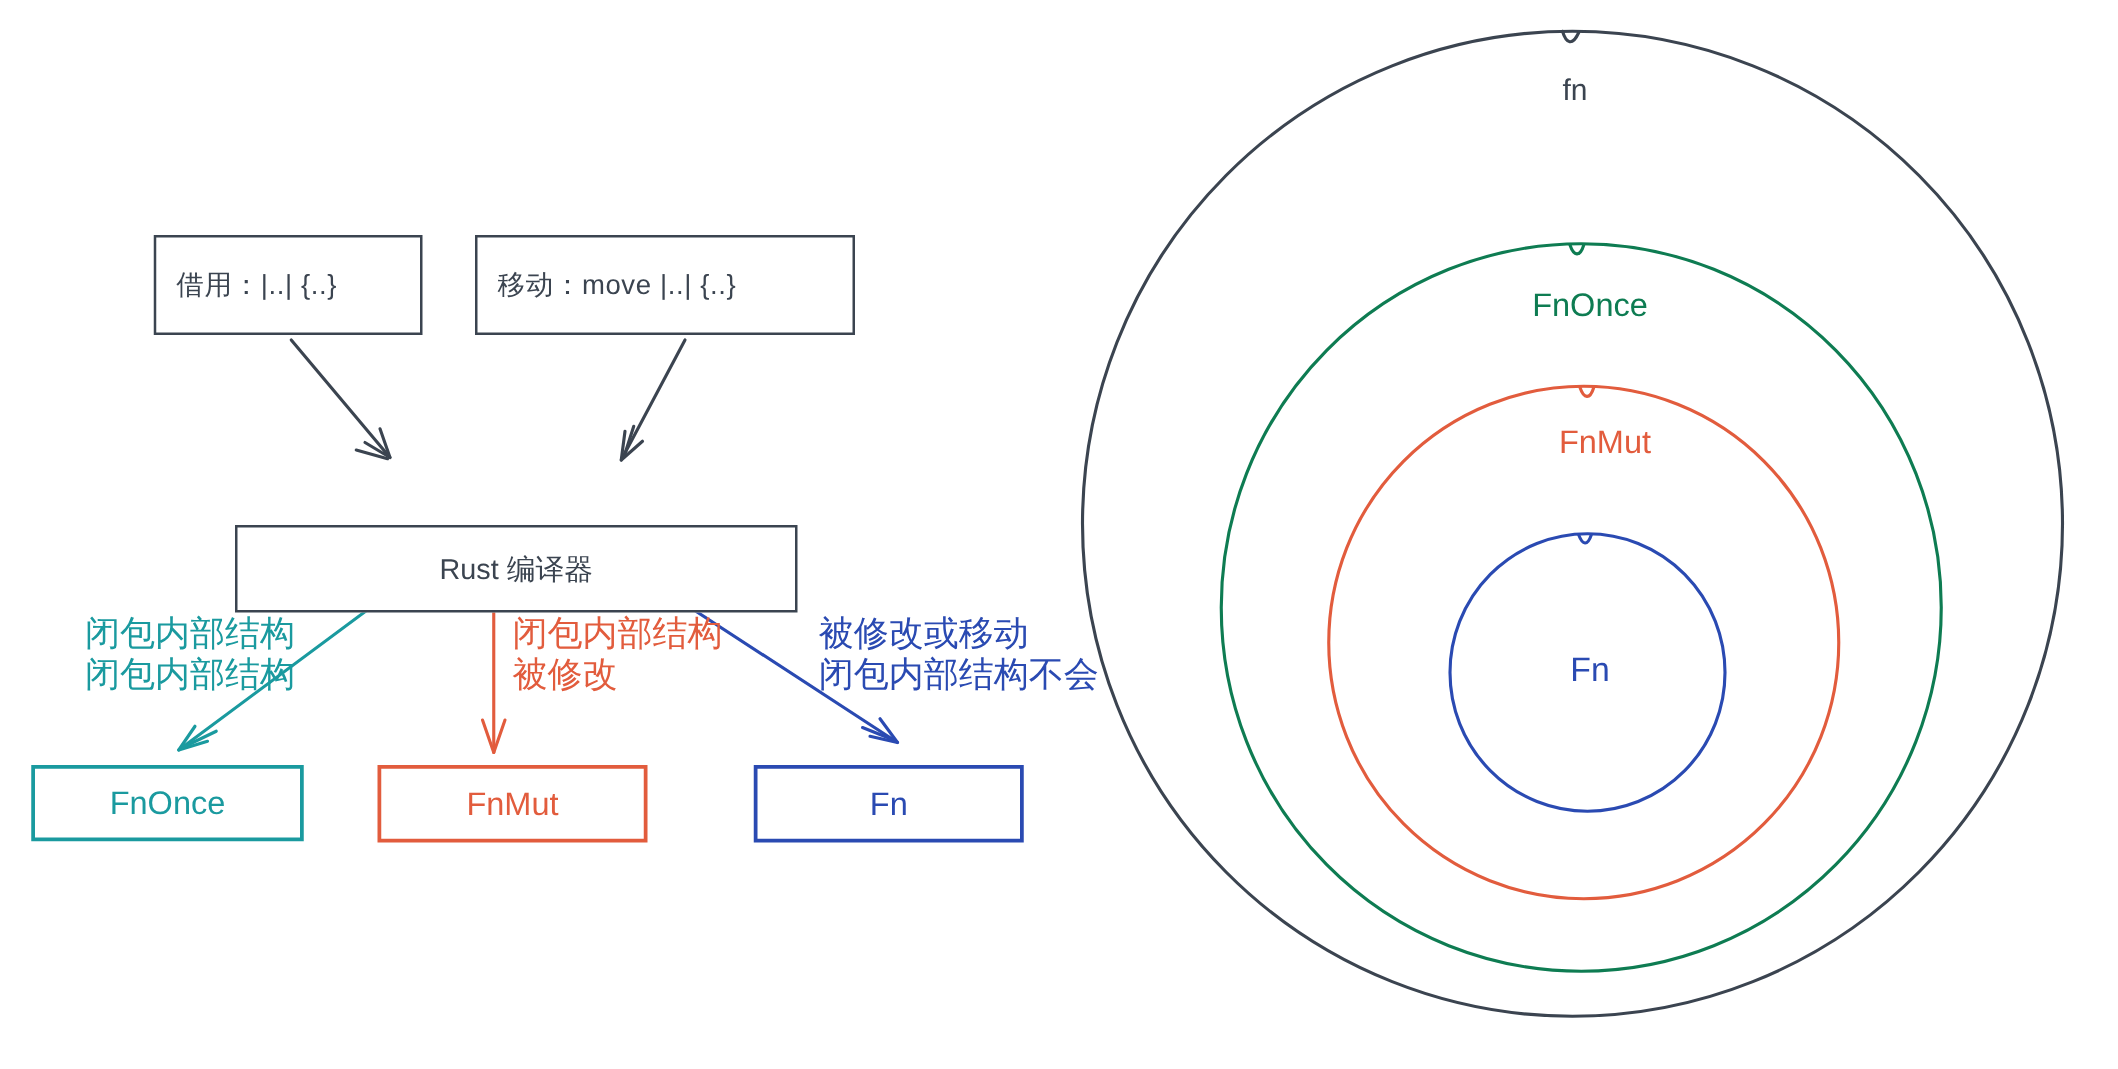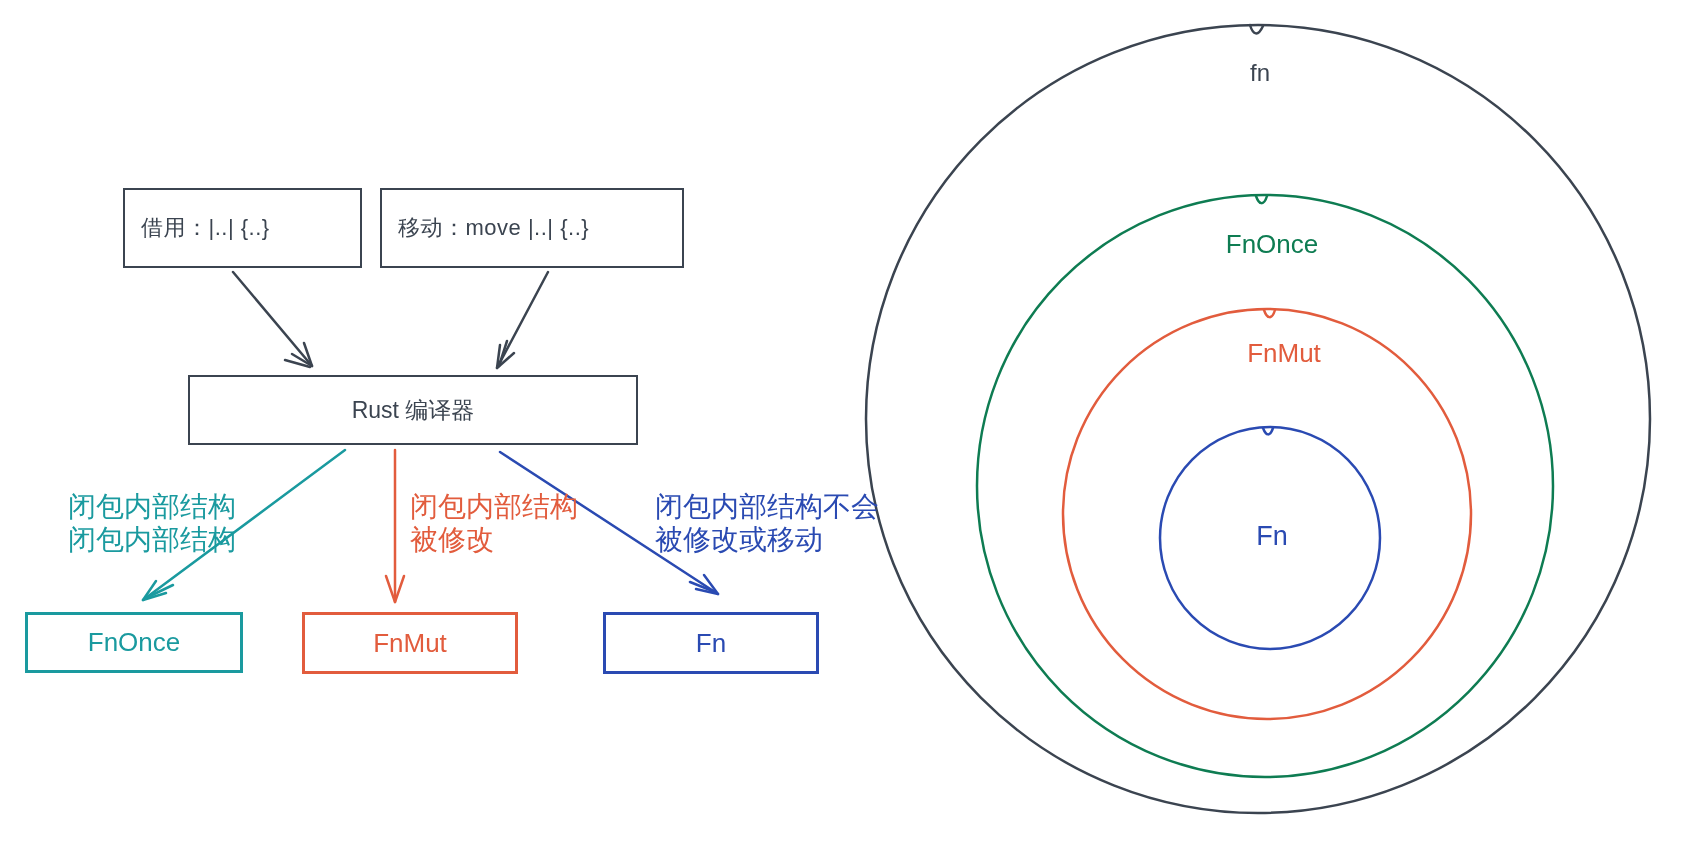--- a/index.html
+++ b/index.html
@@ -8,21 +8,21 @@
   svg.layer{position:absolute;left:0;top:0;width:1694px;height:855px;}
   svg .stroke-dark{stroke:var(--dark);}
   svg .stroke-teal{stroke:var(--teal);}
   svg .stroke-green{stroke:var(--green);}
   svg .stroke-orange{stroke:var(--orange);}
   svg .stroke-blue{stroke:var(--blue);}
   svg path, svg ellipse{fill:none;stroke-width:2.5;stroke-linecap:round;stroke-linejoin:round;}
   .box{position:absolute;display:flex;align-items:center;box-sizing:border-box;background:#fff;}
   .box.dark{border:2px solid var(--dark);color:var(--dark);}
   .box.left-text{justify-content:flex-start;padding-left:16px;}
-  .box.center-text{justify-content:center;}
+  .box.center-text{justify-content:center;margin-top:45px;}
   .top-box{font-size:22px;letter-spacing:.5px;}
   .compiler{font-size:23px;}
   .trait-box{justify-content:center;font-size:26px;background:#fff;}
   .trait-box.teal{border:3px solid var(--teal);color:var(--teal);}
   .trait-box.orange{border:3px solid var(--orange);color:var(--orange);}
   .trait-box.blue{border:3px solid var(--blue);color:var(--blue);}
   .branch-label{position:absolute;font-size:28px;line-height:33px;white-space:nowrap;}
   .branch-label.teal{color:var(--teal);}
   .branch-label.orange{color:var(--orange);}
   .branch-label.blue{color:var(--blue);}
@@ -76,21 +76,21 @@
     <g>
       <ellipse class="stroke-orange" cx="1267" cy="514" rx="204" ry="205"></ellipse>
       <path class="stroke-orange" d="M1264 310 c3 9 8 10 11 0"></path>
     </g>
     <g>
       <ellipse class="stroke-blue" cx="1270" cy="538" rx="110" ry="111"></ellipse>
       <path class="stroke-blue" d="M1263 428 c3 8 7 9 10 0"></path>
     </g>
   </svg>
 
-  <div class="box dark left-text top-box" style="left:123px;top:188px;width:239px;height:80px;">
+  <div class="box dark left-text top-box" style="left:123px;top:188px;width:215px;height:80px;">
     <span>借用：|..| {..}</span>
   </div>
 
   <div class="box dark left-text top-box" style="left:380px;top:188px;width:304px;height:80px;">
     <span>移动：move |..| {..}</span>
   </div>
 
   <div class="box dark center-text compiler" style="left:188px;top:375px;width:450px;height:70px;">
     <span>Rust 编译器</span>
   </div>
@@ -99,22 +99,22 @@
     <div>闭包内部结构</div>
     <div>闭包内部结构</div>
   </div>
 
   <div class="branch-label orange" style="left:410px;top:490px;">
     <div>闭包内部结构</div>
     <div>被修改</div>
   </div>
 
   <div class="branch-label blue" style="left:655px;top:490px;">
+    <div>被修改或移动</div>
     <div>闭包内部结构不会</div>
-    <div>被修改或移动</div>
   </div>
 
   <div class="box trait-box teal" style="left:25px;top:612px;width:218px;height:61px;">
     <span>FnOnce</span>
   </div>
 
   <div class="box trait-box orange" style="left:302px;top:612px;width:216px;height:62px;">
     <span>FnMut</span>
   </div>
 

